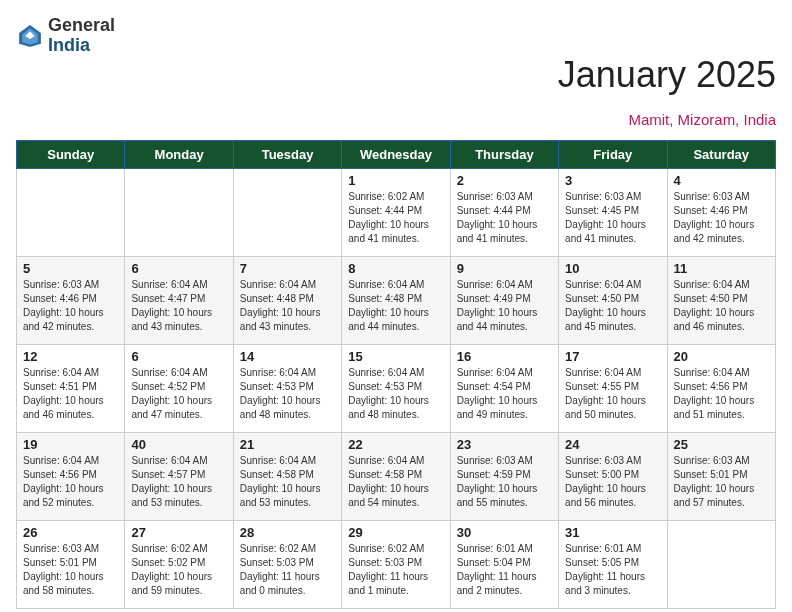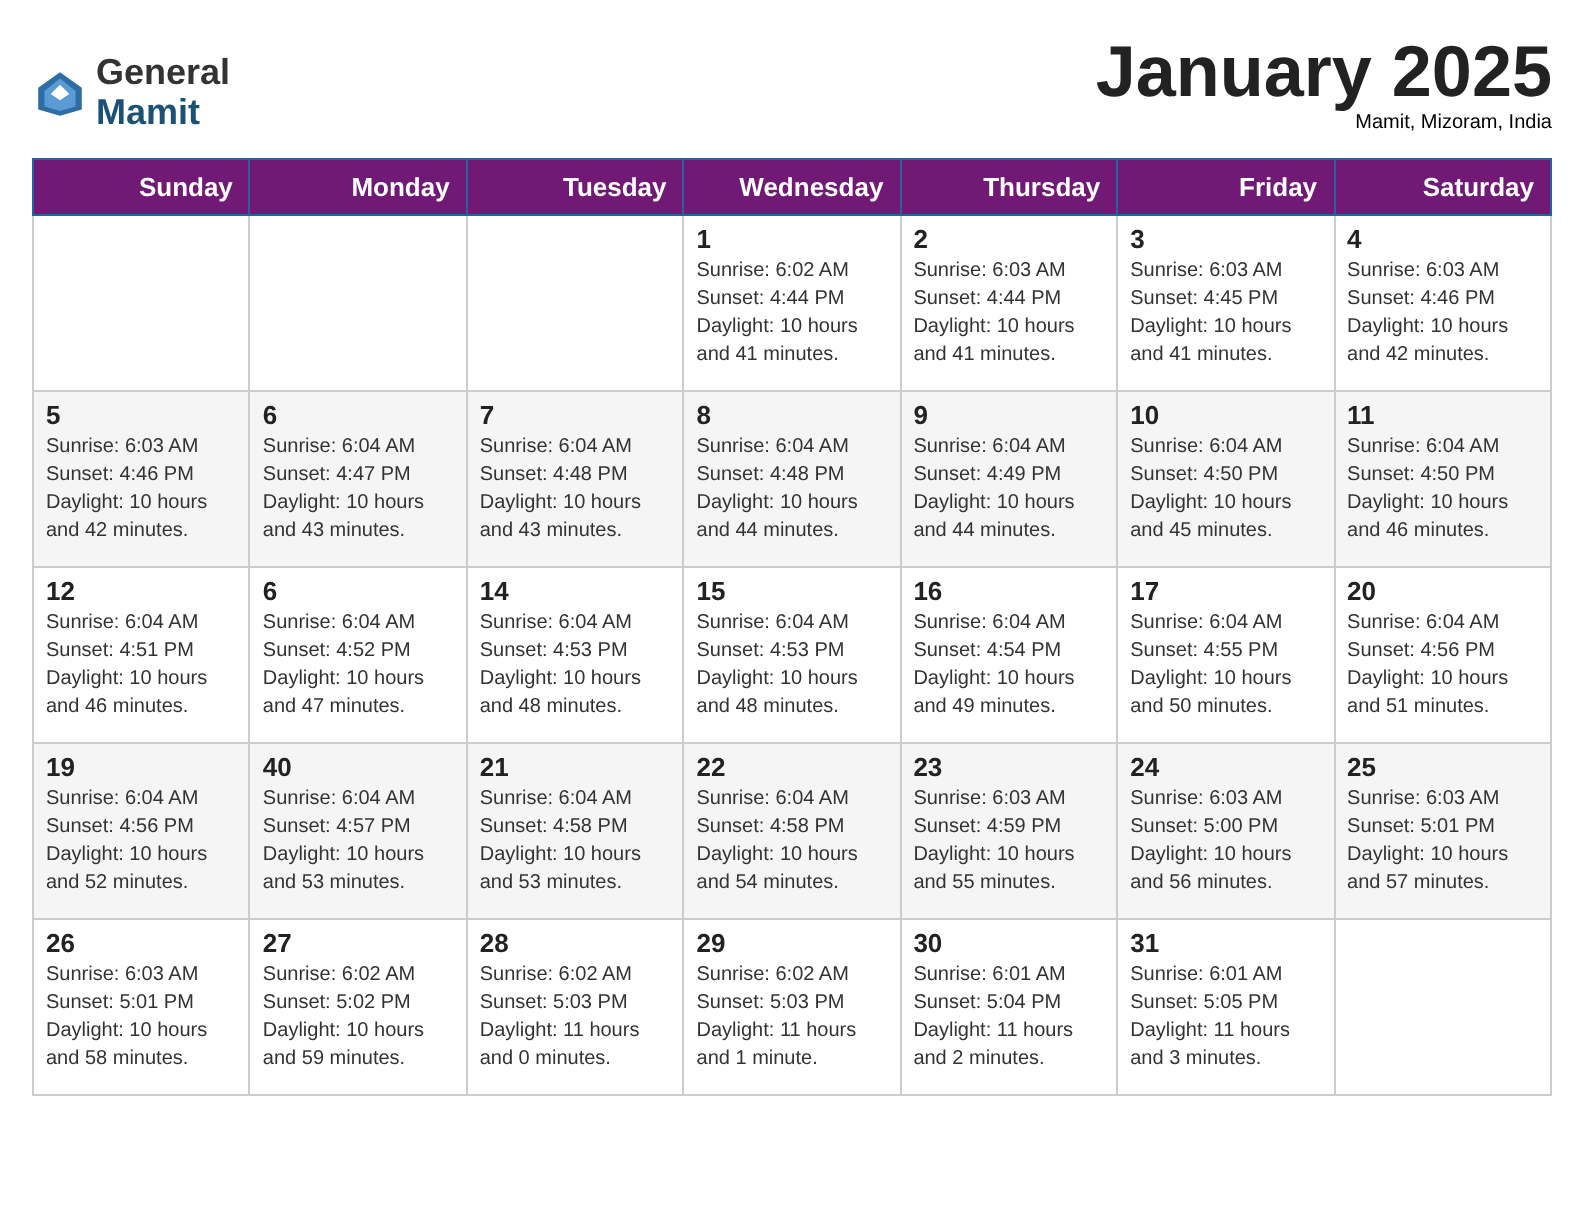--- a/index.html
+++ b/index.html
@@ -5,21 +5,21 @@
     * { box-sizing: border-box; margin: 0; padding: 0; }
     body {
       font-family: Arial, sans-serif;
       background: #fff;
       width: 792px;
       min-height: 612px;
       padding: 16px;
     }
     .header {
       display: flex;
-      align-items: flex-end;
+      align-items: flex-start;
       justify-content: space-between;
       margin-bottom: 12px;
     }
     .logo {
       display: flex;
       align-items: center;
       gap: 4px;
     }
     .logo-text {
       font-size: 18px;
@@ -30,37 +30,39 @@
     .logo-blue { color: #1a5276; }
     .logo-icon {
       width: 28px;
       height: 28px;
     }
     .title-block {
       text-align: right;
     }
     .month-title {
       font-size: 36px;
-      font-weight: bold;
+      font-weight: normal;
       color: #222;
       line-height: 1.1;
+      margin-top: 39px;
     }
     .subtitle {
-      font-size: 10px;
-      color: #000000;
+      font-size: 15px;
+      color: #be185d;
+      margin-top: 16px;
     }
     .calendar {
       width: 100%;
       border-collapse: collapse;
       border: 1px solid #ccc;
     }
     .calendar th {
-      background: #701a75;
+      background: #14532d;
       color: #fff;
-      text-align: right;
+      text-align: center;
       padding: 6px 8px;
       font-size: 13px;
       font-weight: bold;
       border: 1px solid #2563a0;
       margin-left: 12px;
     }
     .calendar td {
       border: 1px solid #ccc;
       vertical-align: top;
       padding: 4px 6px;
@@ -91,21 +93,21 @@
 
 <div class="header">
   <div class="logo">
     <svg class="logo-icon" viewBox="0 0 36 36">
       <polygon points="18,4 32,14 32,28 18,32 4,28 4,14" fill="#2e6da4"></polygon>
       <polygon points="18,8 28,16 28,26 18,29 8,26 8,16" fill="#5b9bd5"></polygon>
       <polygon points="18,12 24,18 18,22 12,18" fill="#fff"></polygon>
     </svg>
     <div class="logo-text">
       <span class="logo-general">General</span><br>
-      <span class="logo-blue">Mamit</span>
+      <span class="logo-blue">India</span>
     </div>
   </div>
   <div class="title-block">
     <div class="month-title">January 2025</div>
     <div class="subtitle">Mamit, Mizoram, India</div>
   </div>
 </div>
 
 <table class="calendar">
   <thead>

